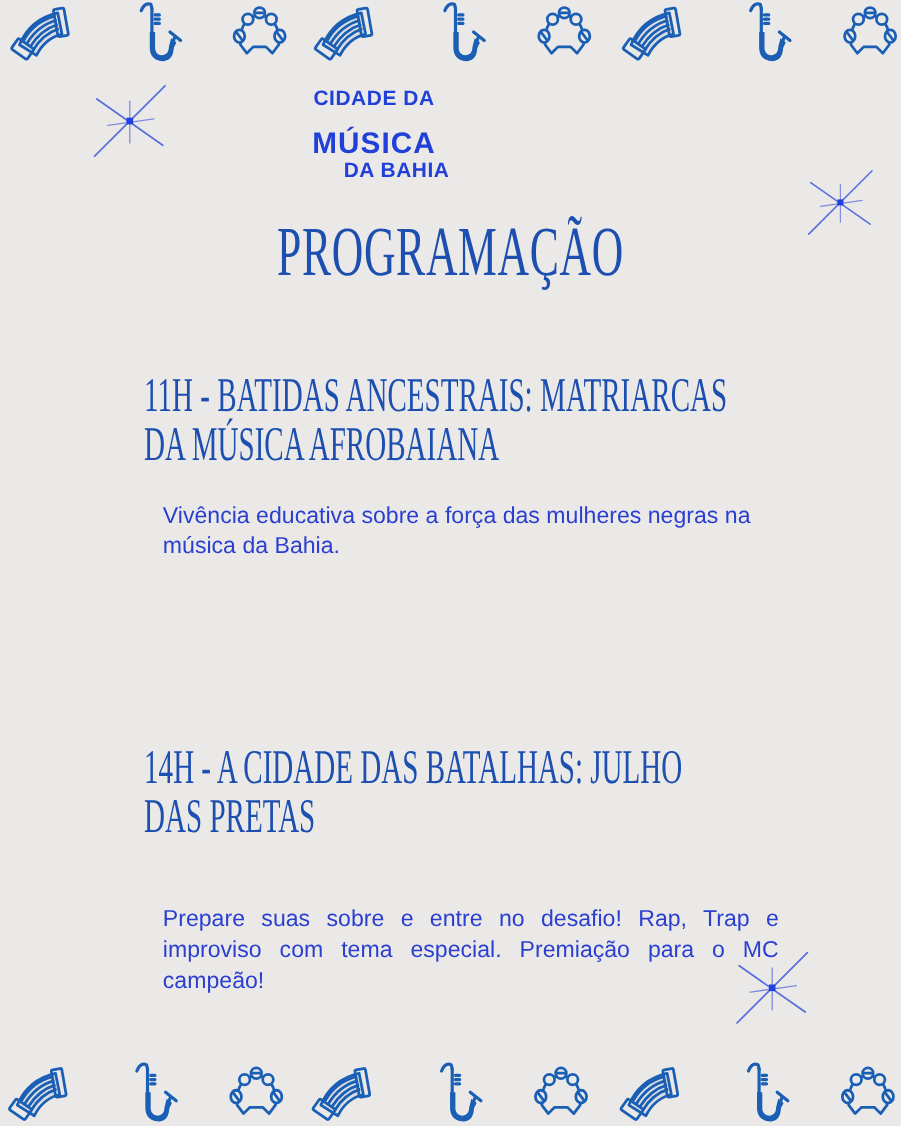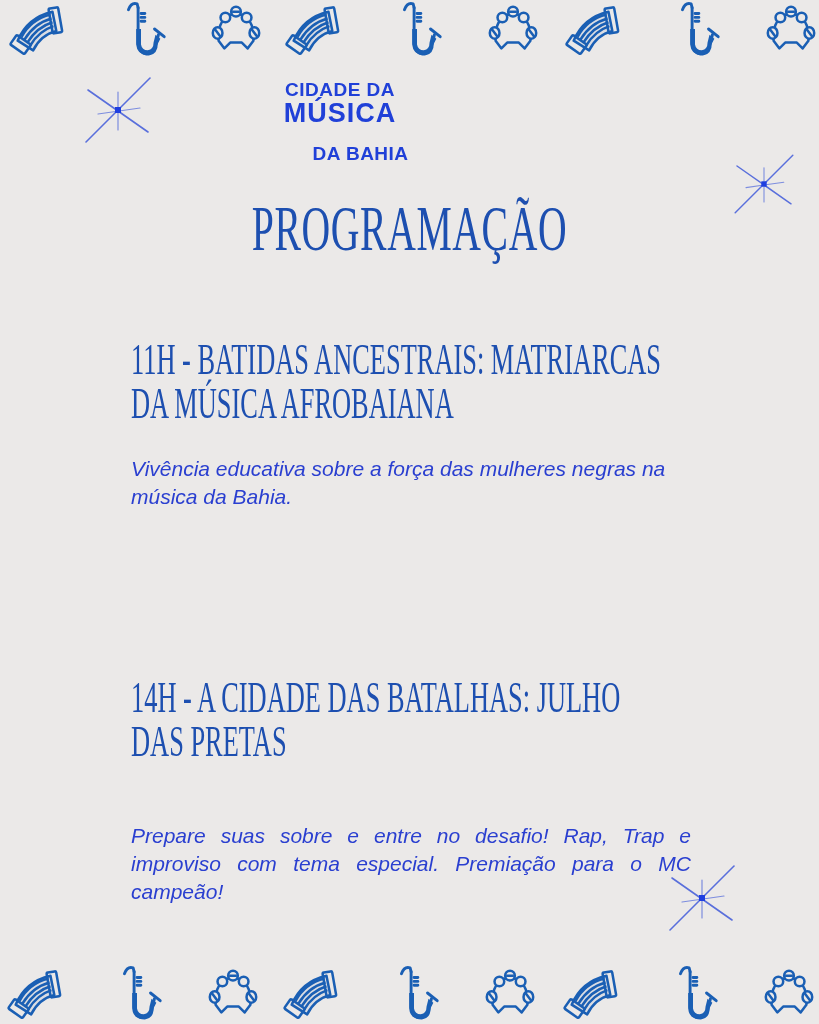--- a/index.html
+++ b/index.html
@@ -17,22 +17,22 @@
   .ico svg { width:100%; height:100%; display:block; }
   .star { position:absolute; }
   .star svg { display:block; }
 
   .logo {
     position:absolute; left:0; width:680px; top:80px;
     text-align:center; font-weight:bold; color:#2040d8;
     line-height:1;
   }
   .logo .l1 { font-size:19px; letter-spacing:0.5px; }
-  .logo .l2 { font-size:27px; letter-spacing:1px; margin-top:1px; }
-  .logo .l3 { font-size:19px; letter-spacing:0.5px; margin-top:17px;padding-left:41px; }
+  .logo .l2 { font-size:27px; letter-spacing:1px; margin-top:18px; }
+  .logo .l3 { font-size:19px; letter-spacing:0.5px; margin-top:2px;padding-left:41px; }
 
   .title {
     position:absolute; left:0; width:819px; top:192px;
     text-align:center;
     font-family:"Liberation Serif", serif;
     font-size:64px; color:#1d4fb0;
     transform:scaleX(0.62); transform-origin:center;
     letter-spacing:1px;
   }
 
@@ -41,25 +41,24 @@
     font-family:"Liberation Serif", serif;
     font-size:44px; line-height:44px;
     color:#1d4fb0;
     transform:scaleX(0.6); transform-origin:left top;
     width:935px;
     white-space:nowrap;
   }
   .event-title .line { display:block; }
 
   .desc {
-    position:absolute; left:131px; width:560px;
+    position:absolute; left:148px; width:560px;
     font-size:21px; line-height:28px;
     color:#2a3fd0;
     text-align:justify;
-    font-style:italic;
   }
   .desc p { margin:0; }
   .desc p + p { margin-top:28px; }
   .desc .left { text-align:left; }
 </style>
 </head>
 <body>
 
 <svg width="0" height="0" style="position:absolute">
   <defs>

